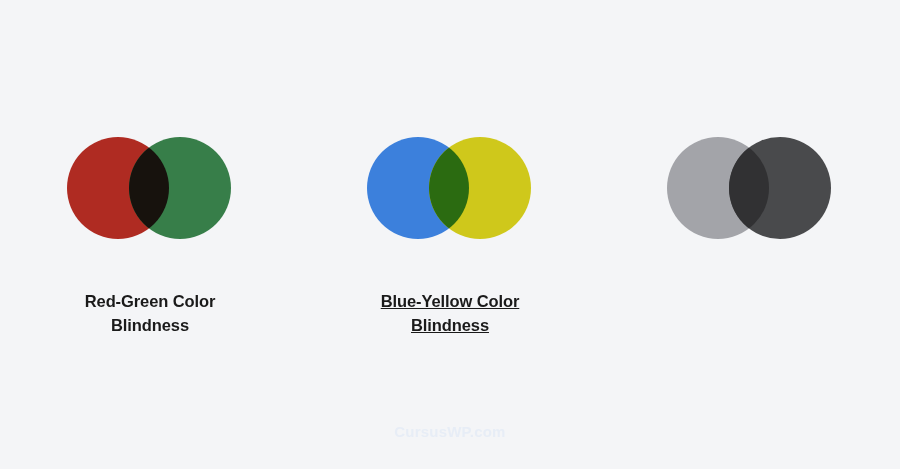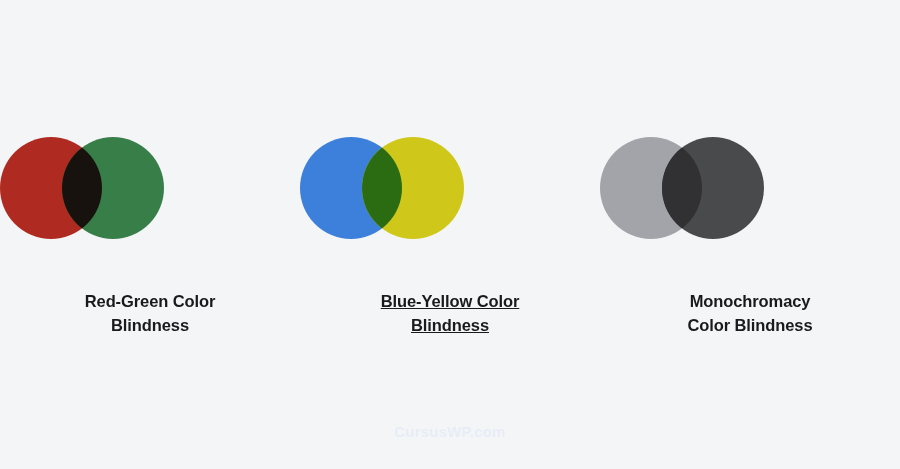--- a/index.html
+++ b/index.html
@@ -32,20 +32,21 @@
     flex-direction: row;
     align-items: flex-start;
     justify-content: space-between;
     padding: 0;
   }
 
   .card {
     width: 300px;
     display: flex;
     flex-direction: column;
+    align-items: center;
   }
 
   
   .venn {
     position: relative;
     width: 166px;
     height: 104px;
     margin-top: 137px;
   }
 
@@ -141,23 +142,19 @@
     </div>
 
     <div class="card">
       <div class="venn">
         <span class="disc left" style="background-color: rgb(163, 164, 169);"></span>
         <span class="disc right" style="background-color: rgb(73, 74, 76);"></span>
         <span class="lens">
           <i style="background-color: rgb(49, 49, 51);"></i>
         </span>
       </div>
-      <div class="caption" style="color: rgb(26, 26, 26);">
-        <span class="line">Monochromacy</span>
-        <span class="line">Color Blindness</span>
-      </div>
     </div>
 
   </div>
 
   <div class="watermark" style="color: rgb(231, 237, 246);">CursusWP.com</div>
 
 </div>
 
 </body></html>

